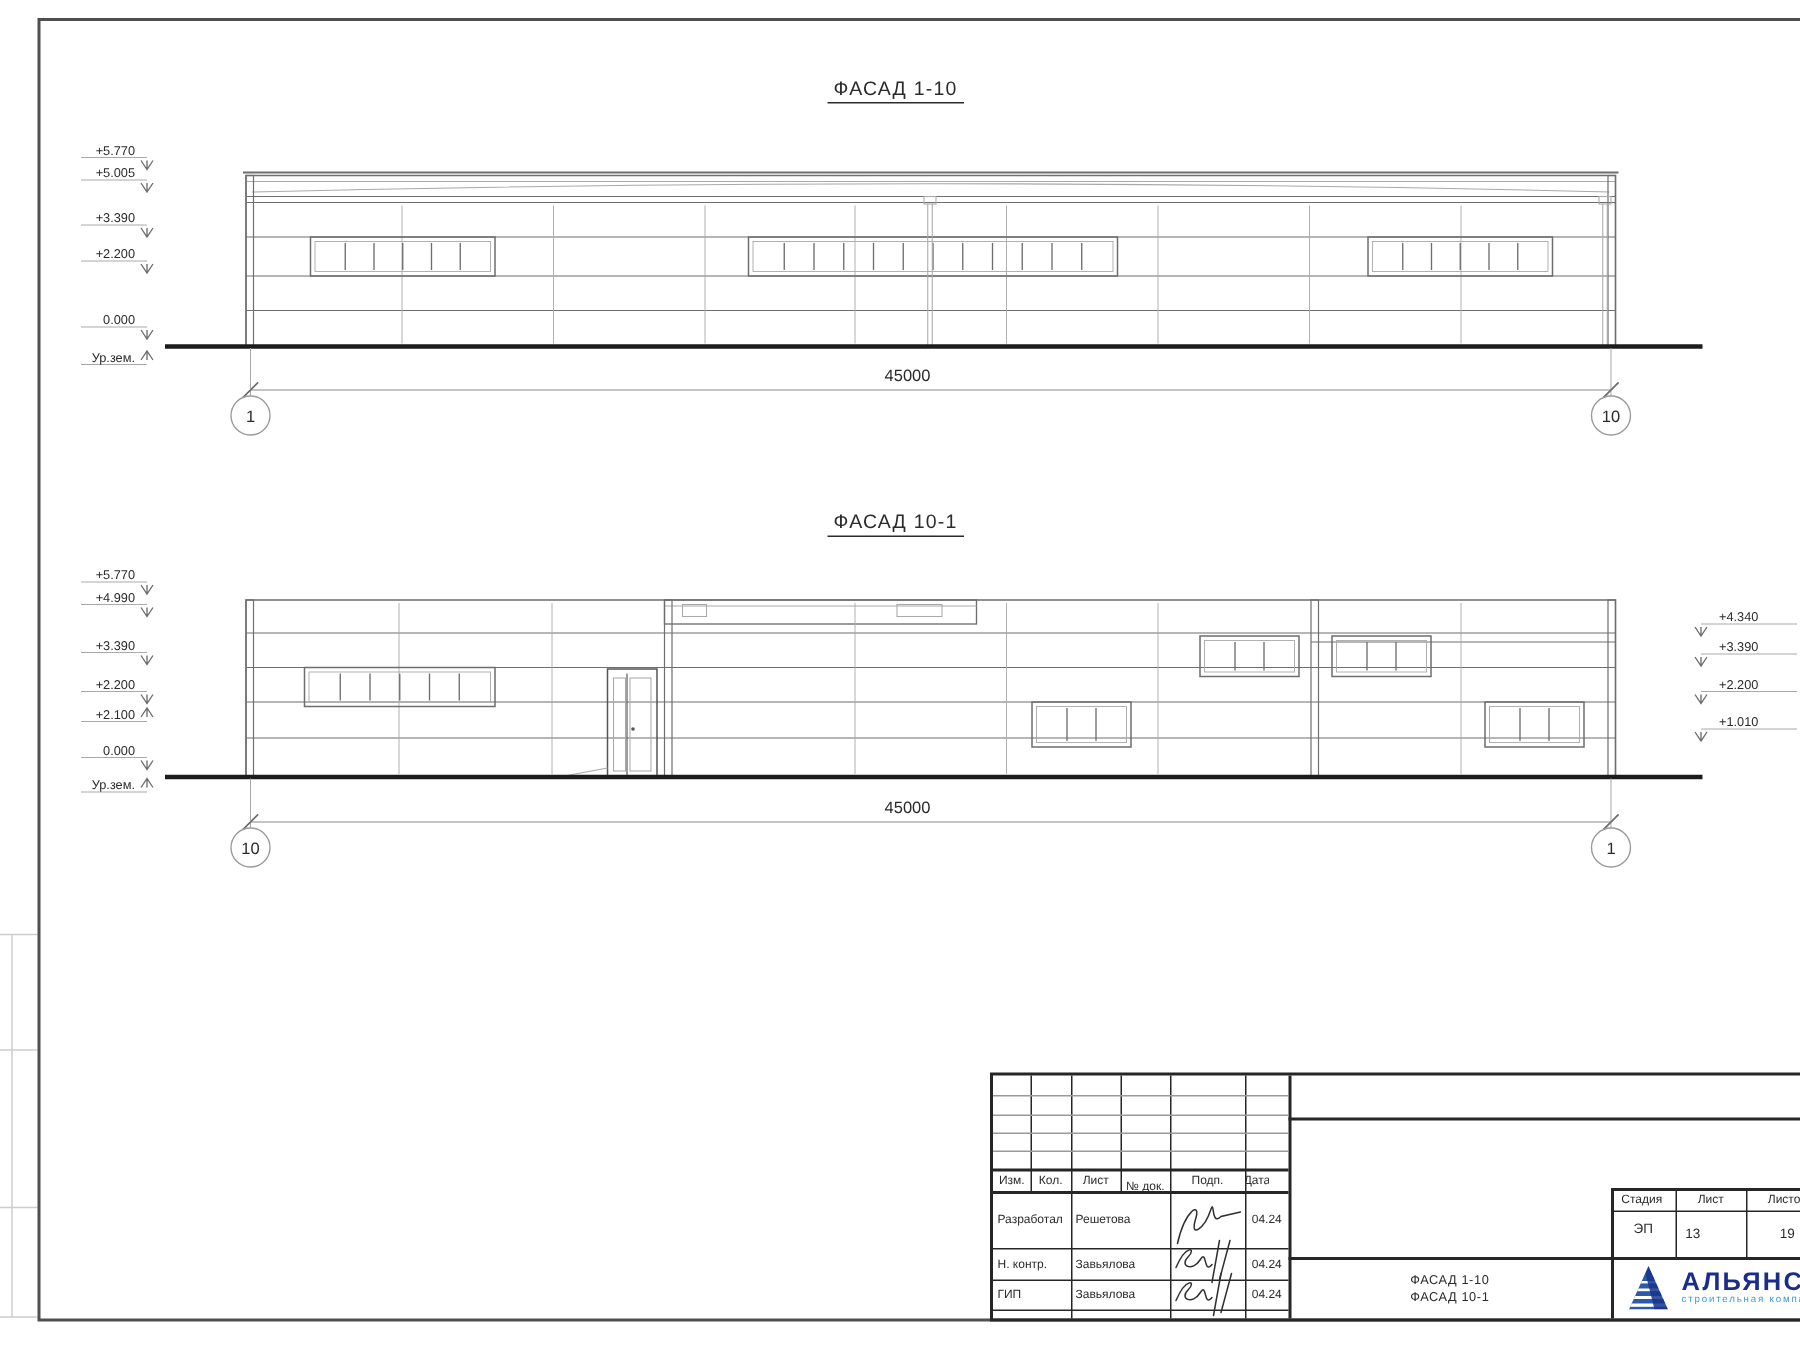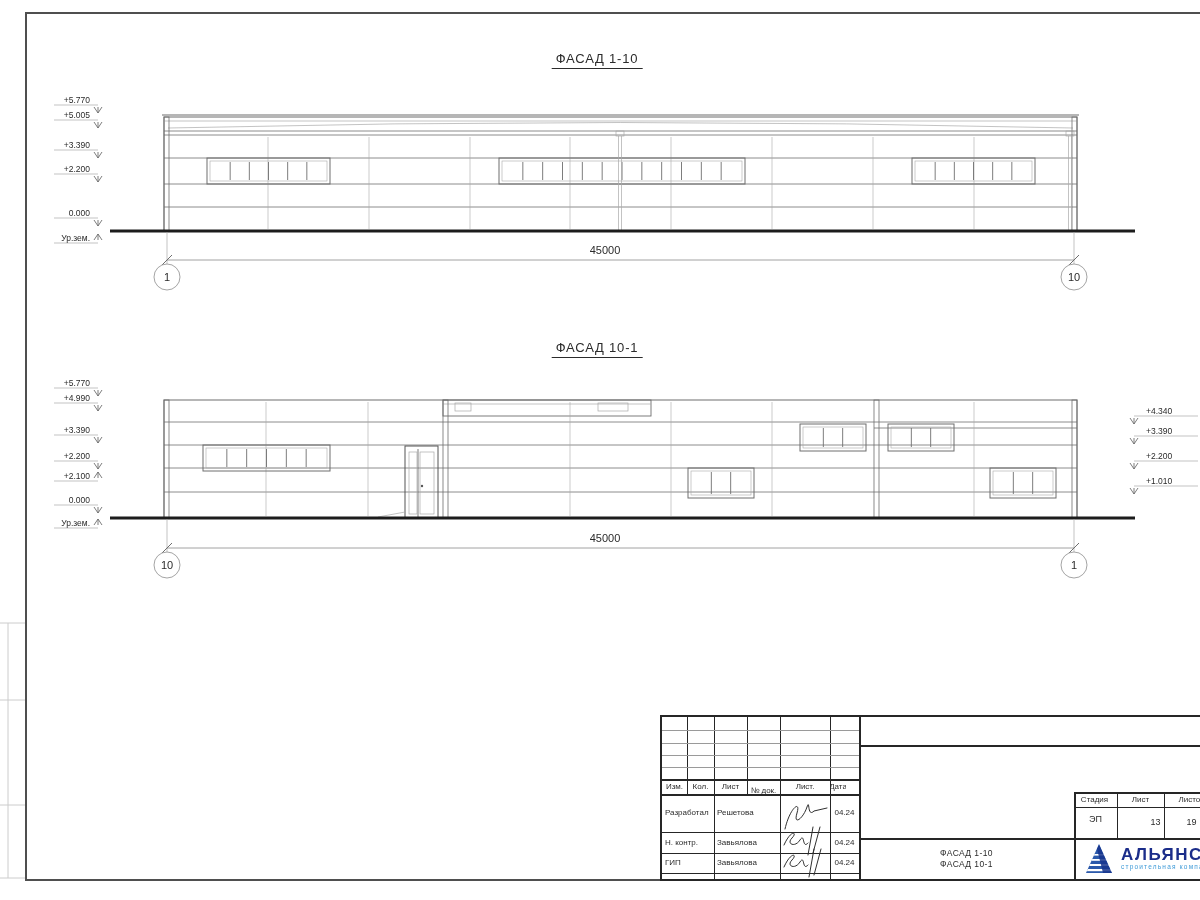--- a/index.html
+++ b/index.html
@@ -261,21 +261,21 @@
     <div class="hl" style="left:412px;top:90px;width:145px"></div>
     <div class="hl th" style="left:197px;top:121px;width:360px"></div>
     <div class="vl th" style="left:412px;top:75px;height:87px"></div>
     <div class="vl" style="left:455px;top:75px;height:46px"></div>
     <div class="vl" style="left:502px;top:75px;height:46px"></div>
 
     <div class="cell" style="left:0;top:62px;width:25px;height:15px">Изм.</div>
     <div class="cell" style="left:25px;top:62px;width:27px;height:15px">Кол.</div>
     <div class="cell" style="left:52px;top:62px;width:33px;height:15px">Лист</div>
     <div class="cell" style="left:85px;top:62px;width:33px;height:23px">№ док.</div>
-    <div class="cell" style="left:118px;top:62px;width:50px;height:15px">Лист.</div>
+    <div class="cell" style="left:118px;top:62px;width:50px;height:15px">Подп.</div>
     <div class="cell" style="left:168px;top:62px;width:16px;height:15px">Дата</div>
 
     <div class="cell lft" style="left:0;top:77px;width:52px;height:38px">Разработал</div>
     <div class="cell lft" style="left:52px;top:77px;width:66px;height:38px">Решетова</div>
     <div class="cell" style="left:168px;top:77px;width:29px;height:38px">04.24</div>
 
     <div class="cell lft" style="left:0;top:115px;width:52px;height:21px">Н. контр.</div>
     <div class="cell lft" style="left:52px;top:115px;width:66px;height:21px">Завьялова</div>
     <div class="cell" style="left:168px;top:115px;width:29px;height:21px">04.24</div>
 
@@ -295,21 +295,21 @@
 
     <div class="cell docname" style="left:197px;top:121px;width:215px;height:41px">
       <div>ФАСАД 1-10</div>
       <div>ФАСАД 10-1</div>
     </div>
 
     <div class="cell" style="left:411px;top:75px;width:43px;height:15px">Стадия</div>
     <div class="cell" style="left:455px;top:75px;width:47px;height:15px">Лист</div>
     <div class="cell" style="left:502px;top:75px;width:55px;height:15px">Листов</div>
     <div class="cell stageval" style="left:412px;top:90px;width:43px;height:25px">ЭП</div>
-    <div class="cell stageval" style="left:470px;top:90px;width:47px;height:31px">13</div>
+    <div class="cell stageval" style="left:443px;top:90px;width:47px;height:31px">13</div>
     <div class="cell stageval" style="left:502px;top:90px;width:55px;height:31px">19</div>
 
     <div class="logo">
       <svg class="tri" width="28" height="31" viewBox="0 0 28 31">
         <defs>
             <clipPath id="triclip">
               <polygon points="14,1 27,30 1,30"></polygon>
             </clipPath>
           </defs>
         <g clip-path="url(#triclip)">

